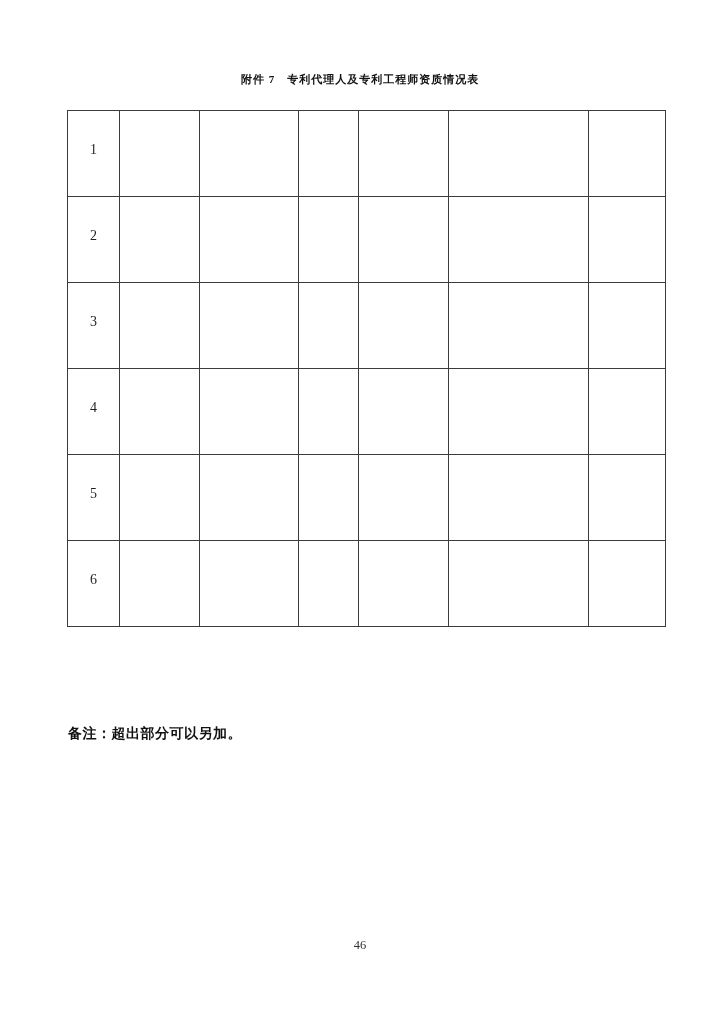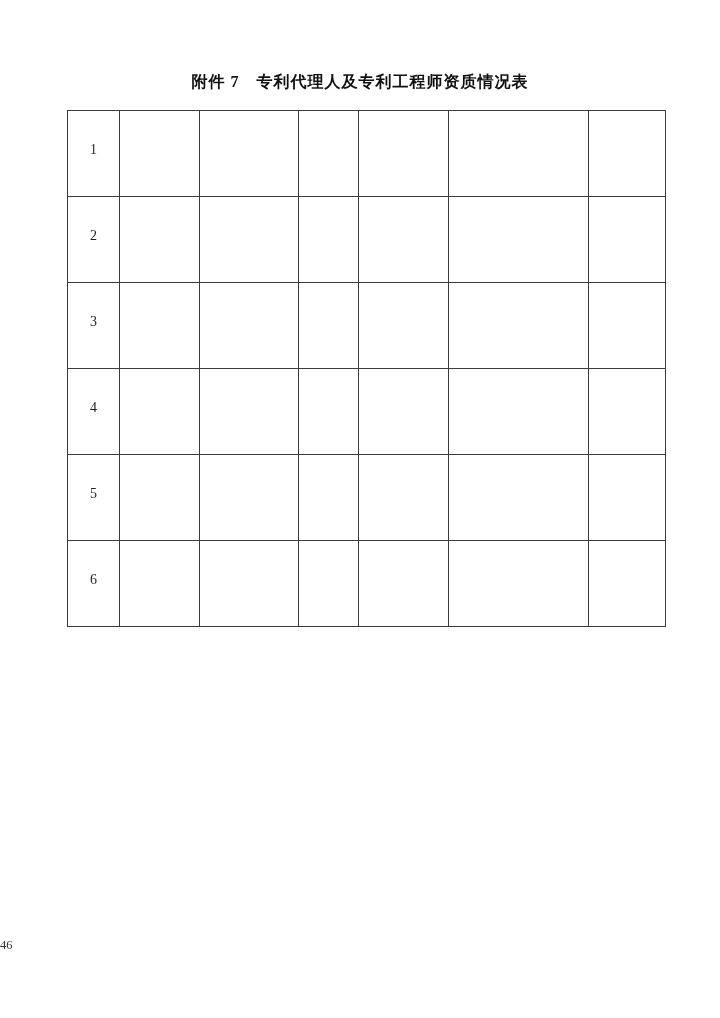--- a/index.html
+++ b/index.html
@@ -15,21 +15,21 @@
     font-family: "Liberation Serif", "DejaVu Serif", serif;
     color: #1f1f1f;
     overflow: hidden;
   }
   .doc-title {
     position: absolute;
     top: 72px;
     left: 0;
     width: 100%;
     text-align: center;
-    font-size: 16px;
+    font-size: 11px;
     font-weight: bold;
     letter-spacing: 1px;
     color: #111111;
   }
   table.qual-table {
     position: absolute;
     top: 110px;
     left: 67px;
     border-collapse: collapse;
     table-layout: fixed;
@@ -69,20 +69,21 @@
     font-size: 14px;
     font-weight: bold;
     color: #111111;
     letter-spacing: 0.5px;
   }
   .page-number {
     position: absolute;
     top: 938px;
     left: 0;
     width: 100%;
+    text-align: center;
     font-size: 12.5px;
     color: #333333;
   }
 </style>
 </head>
 <body>
 
 <div class="page">
 
   <div class="doc-title">附件 7　专利代理人及专利工程师资质情况表</div>
@@ -154,16 +155,17 @@
         <td></td>
         <td></td>
         <td></td>
         <td></td>
         <td></td>
         <td></td>
       </tr>
     </tbody>
   </table>
 
+  <div class="note">备注：超出部分可以另加。</div>
 
   <div class="page-number">46</div>
 
 </div>
 
 </body></html>

